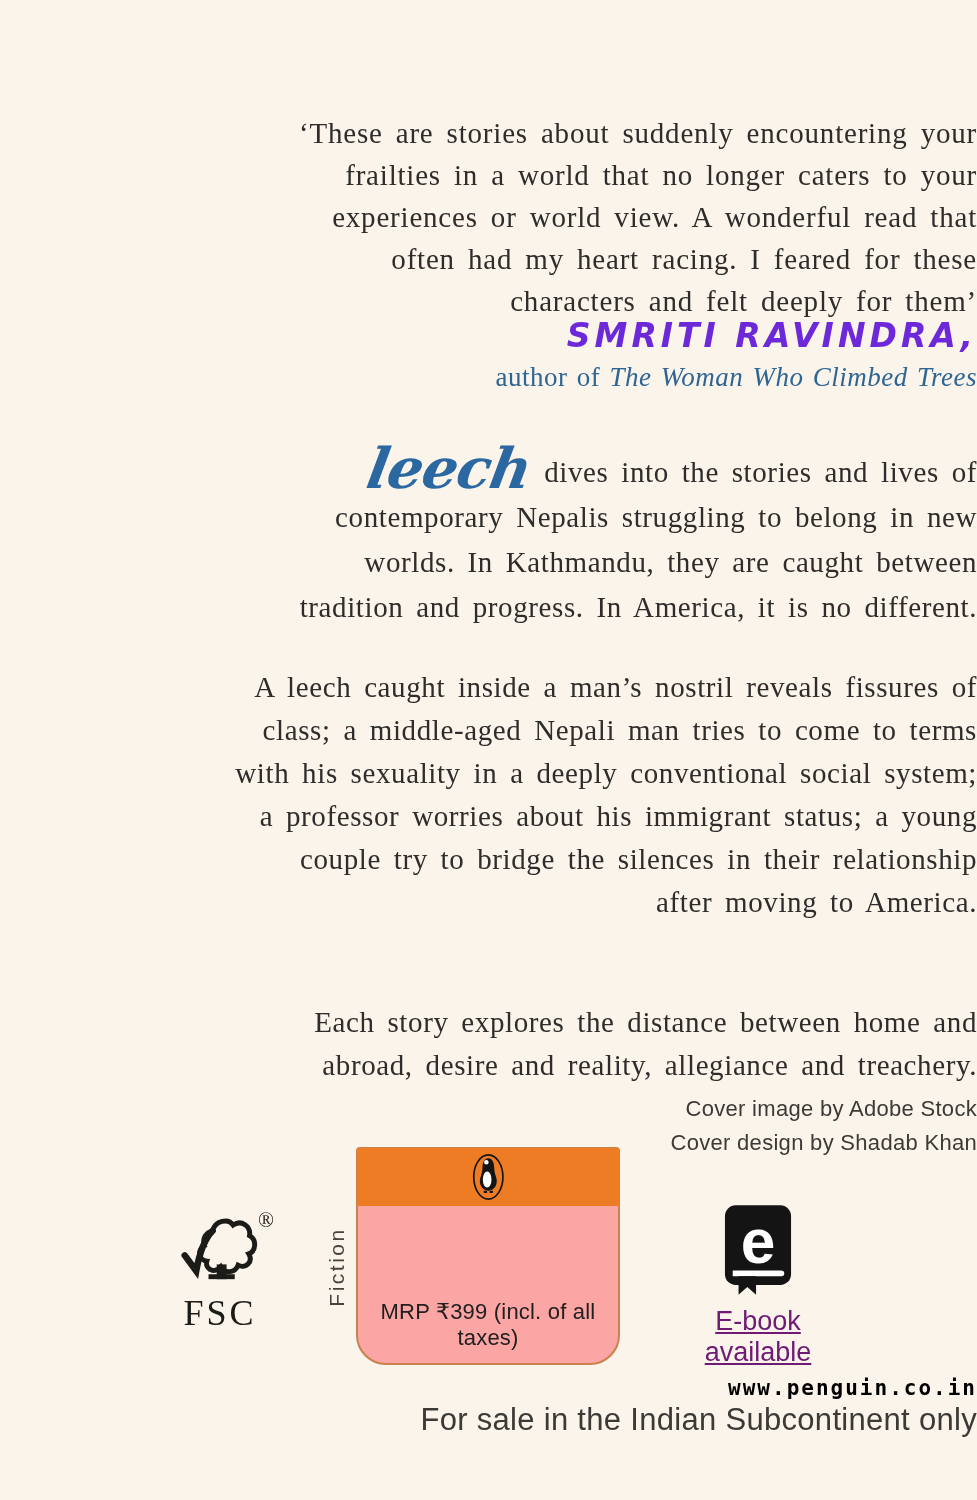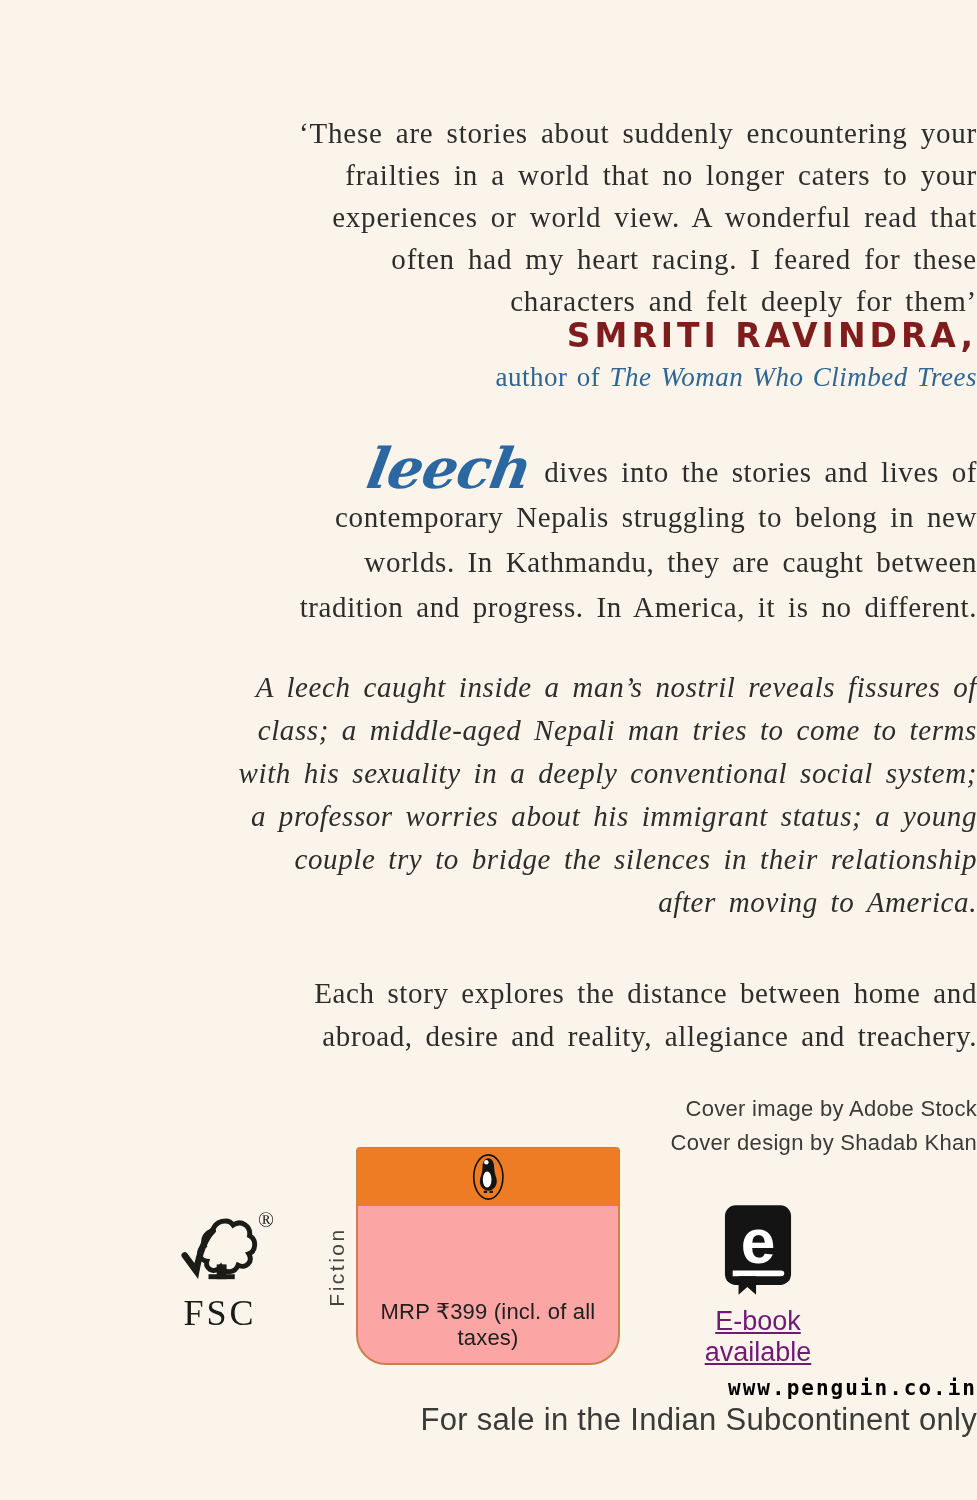--- a/index.html
+++ b/index.html
@@ -16,23 +16,23 @@
   
   .quote{
     top:112px;
     font-size:29px;line-height:42px;
     letter-spacing:0.8px;word-spacing:5px;
     white-space:nowrap;
   }
   .reviewer{
     top:316px;
     font-family:"DejaVu Sans","Liberation Sans",sans-serif;
-    font-weight:bold;
+    font-style:italic;font-weight:bold;
     font-size:33px;letter-spacing:4px;
-    color:#7f1d1d;
+    color:#6d28d9;
     white-space:nowrap;
   }
   .author-line{
     top:362px;
     font-size:27px;color:#2e6593;
     letter-spacing:0.5px;word-spacing:2px;
     white-space:nowrap;
     padding-left:40px;
   }
   .author-line .book-title{font-style:italic;}
@@ -43,22 +43,22 @@
   .leech-word{
     display:inline-block;
     font-family:"DejaVu Serif",serif;
     font-style:italic;font-weight:bold;
     font-size:56px;letter-spacing:-1px;
     color:#2b67a0;
     transform:skewX(-10deg);
     margin-right:14px;
     vertical-align:-6px;
   }
-  .para2{top:666px;line-height:43px;font-style:italic;}
-  .para3{top:972px;line-height:43px;}
+  .para2{top:666px;line-height:43px;}
+  .para3{top:1001px;line-height:43px;}
 
   
   .sans{font-family:"Liberation Sans","DejaVu Sans",sans-serif;color:#3b3a37;}
   .credits{top:1092px;font-size:22px;line-height:34px;letter-spacing:0.3px;}
 
   
   .price-box{
     position:absolute;left:356px;top:1147px;
     width:264px;height:218px;
     background:#fca5a5;

